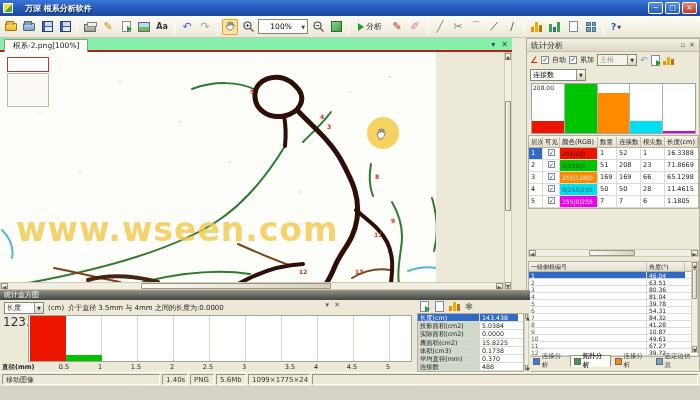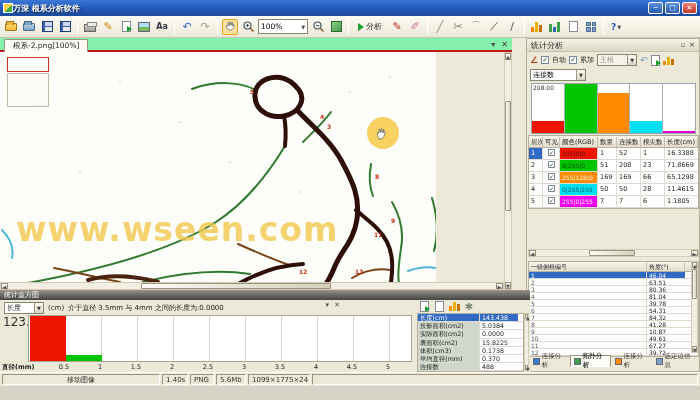--- a/index.html
+++ b/index.html
@@ -4,21 +4,21 @@
 <style>
 * { margin:0; padding:0; box-sizing:border-box; }
 html,body { width:700px; height:400px; overflow:hidden; }
 body { font-family:"DejaVu Sans","Liberation Sans",sans-serif; background:#d4d0c8; }
 #win { position:relative; width:700px; height:400px; background:#ece9d8; overflow:hidden; }
 
 
 #titlebar { position:absolute; left:0; top:0; width:700px; height:16px;
   background:linear-gradient(180deg,#3a77d6 0%,#2258b8 55%,#1b4a9e 100%);
   display:flex; align-items:center; padding:0 3px; }
-#titlebar .ttl { color:#fff; font-size:8px; font-weight:bold; margin-left:0; text-shadow:1px 1px 1px #123; flex:1; }
+#titlebar .ttl { color:#fff; font-size:8px; font-weight:bold; margin-left:12px; text-shadow:1px 1px 1px #123; flex:1; }
 .appicon { width:10px; height:10px; background:linear-gradient(135deg,#ffd24d 0 50%,#3fae49 50% 100%); border:1px solid #fff; }
 .winbtn { width:15px; height:12px; margin-left:2px; border:1px solid #fff; border-radius:2px;
   font-size:7px; line-height:10px; text-align:center; color:#fff;
   background:linear-gradient(180deg,#5a8fe0,#2b5cb0); }
 .winbtn.close { background:linear-gradient(180deg,#e8847a,#c43828); }
 
 
 #toolbar { position:absolute; left:0; top:16px; width:700px; height:22px;
   background:linear-gradient(180deg,#fdfcf5,#ece8d8); border-bottom:1px solid #c9c4b2;
   display:flex; align-items:center; padding:0 3px; gap:2px; }
@@ -34,21 +34,21 @@
 .disk:before { content:""; position:absolute; left:2px; top:0; width:7px; height:4px; background:#cdd8ee; }
 .disk:after { content:""; position:absolute; left:2px; bottom:0; width:7px; height:4px; background:#e8e8e8; }
 .printer { width:12px; height:8px; background:linear-gradient(180deg,#d8d8d0,#9a9a92); border:1px solid #666; position:relative; margin-top:3px; }
 .printer:before { content:""; position:absolute; left:2px; top:-3px; width:8px; height:3px; background:#eee; border:1px solid #888; }
 .pic { width:12px; height:10px; border:1px solid #667; background:linear-gradient(180deg,#aee0f8 55%,#73b85a 45%); }
 .glyph { font-size:11px; line-height:16px; }
 .minibars { width:12px; height:11px; display:flex; align-items:flex-end; gap:1px; }
 .minibars i { display:block; width:3px; }
 .zoombox { width:50px; height:15px; background:#fff; border:1px solid #8a8570; font-size:7.5px;
   display:flex; align-items:center; padding:0 2px; }
-.zoombox .zl { flex:1; }
+.zoombox .zl { flex:1;text-align:center; }
 .zoombox .dd { font-size:5px; color:#444; }
 .mag { width:13px; height:13px; }
 #analyze-btn { display:flex; align-items:center; height:17px; padding:0 4px; gap:2px;
   border:1px solid transparent; border-radius:2px; font-size:8px; color:#222; }
 .play { width:0; height:0; border-left:6px solid #1d9e30; border-top:4px solid transparent; border-bottom:4px solid transparent; }
 .gear { color:#7a8a7a; font-size:10px; }
 .grid4 { width:10px; height:10px; display:grid; grid-template-columns:1fr 1fr; gap:1px; }
 .grid4 i { background:#7aa0c8; border:1px solid #48709a; }
 
 
@@ -595,21 +595,21 @@
         <div class="hbar" style="left: 37px; width: 36px; height: 6px; background: rgb(0, 196, 0);"></div>
       </div>
     <span id="hp-xlab">直径(mm)</span>
     <div id="hx-ticks">
         <span style="left: 54px;">0.5</span>
         <span style="left: 90px;">1</span>
         <span style="left: 126px;">1.5</span>
         <span style="left: 162px;">2</span>
         <span style="left: 198px;">2.5</span>
         <span style="left: 234px;">3</span>
-        <span style="left: 270px;">3.5</span>
+        <span style="left: 280px;">3.5</span>
         <span style="left: 306px;">4</span>
         <span style="left: 342px;">4.5</span>
         <span style="left: 378px;">5</span>
       </div>
 
     <div id="stats-icons">
       <div class="sic">
           <div class="sheet arr"></div>
         </div>
       <div class="sic">
@@ -656,21 +656,21 @@
           <div class="tc st-c1">488</div>
         </div>
       </div>
     <div id="stats-vscroll" class="sb">
       <div class="arrow" style="left:0;top:0;width:3px;height:5px">▲</div>
       <div class="arrow" style="left:0;bottom:0;width:3px;height:5px">▼</div>
     </div>
   </div>
 
   <div id="statusbar">
-    <div class="scell" style="width:158px;text-align:center">移动图像</div>
+    <div class="scell" style="width:158px;">移动图像</div>
     <div class="scell" style="width:26px">1.40s</div>
     <div class="scell" style="width:24px">PNG</div>
     <div class="scell" style="width:30px">5.6Mb</div>
     <div class="scell" style="width:62px">1099×1775×24</div>
     <div class="scell" style="flex:1"></div>
   </div>
   <div id="bottomstrip"></div>
 </div>
 
 </body></html>

